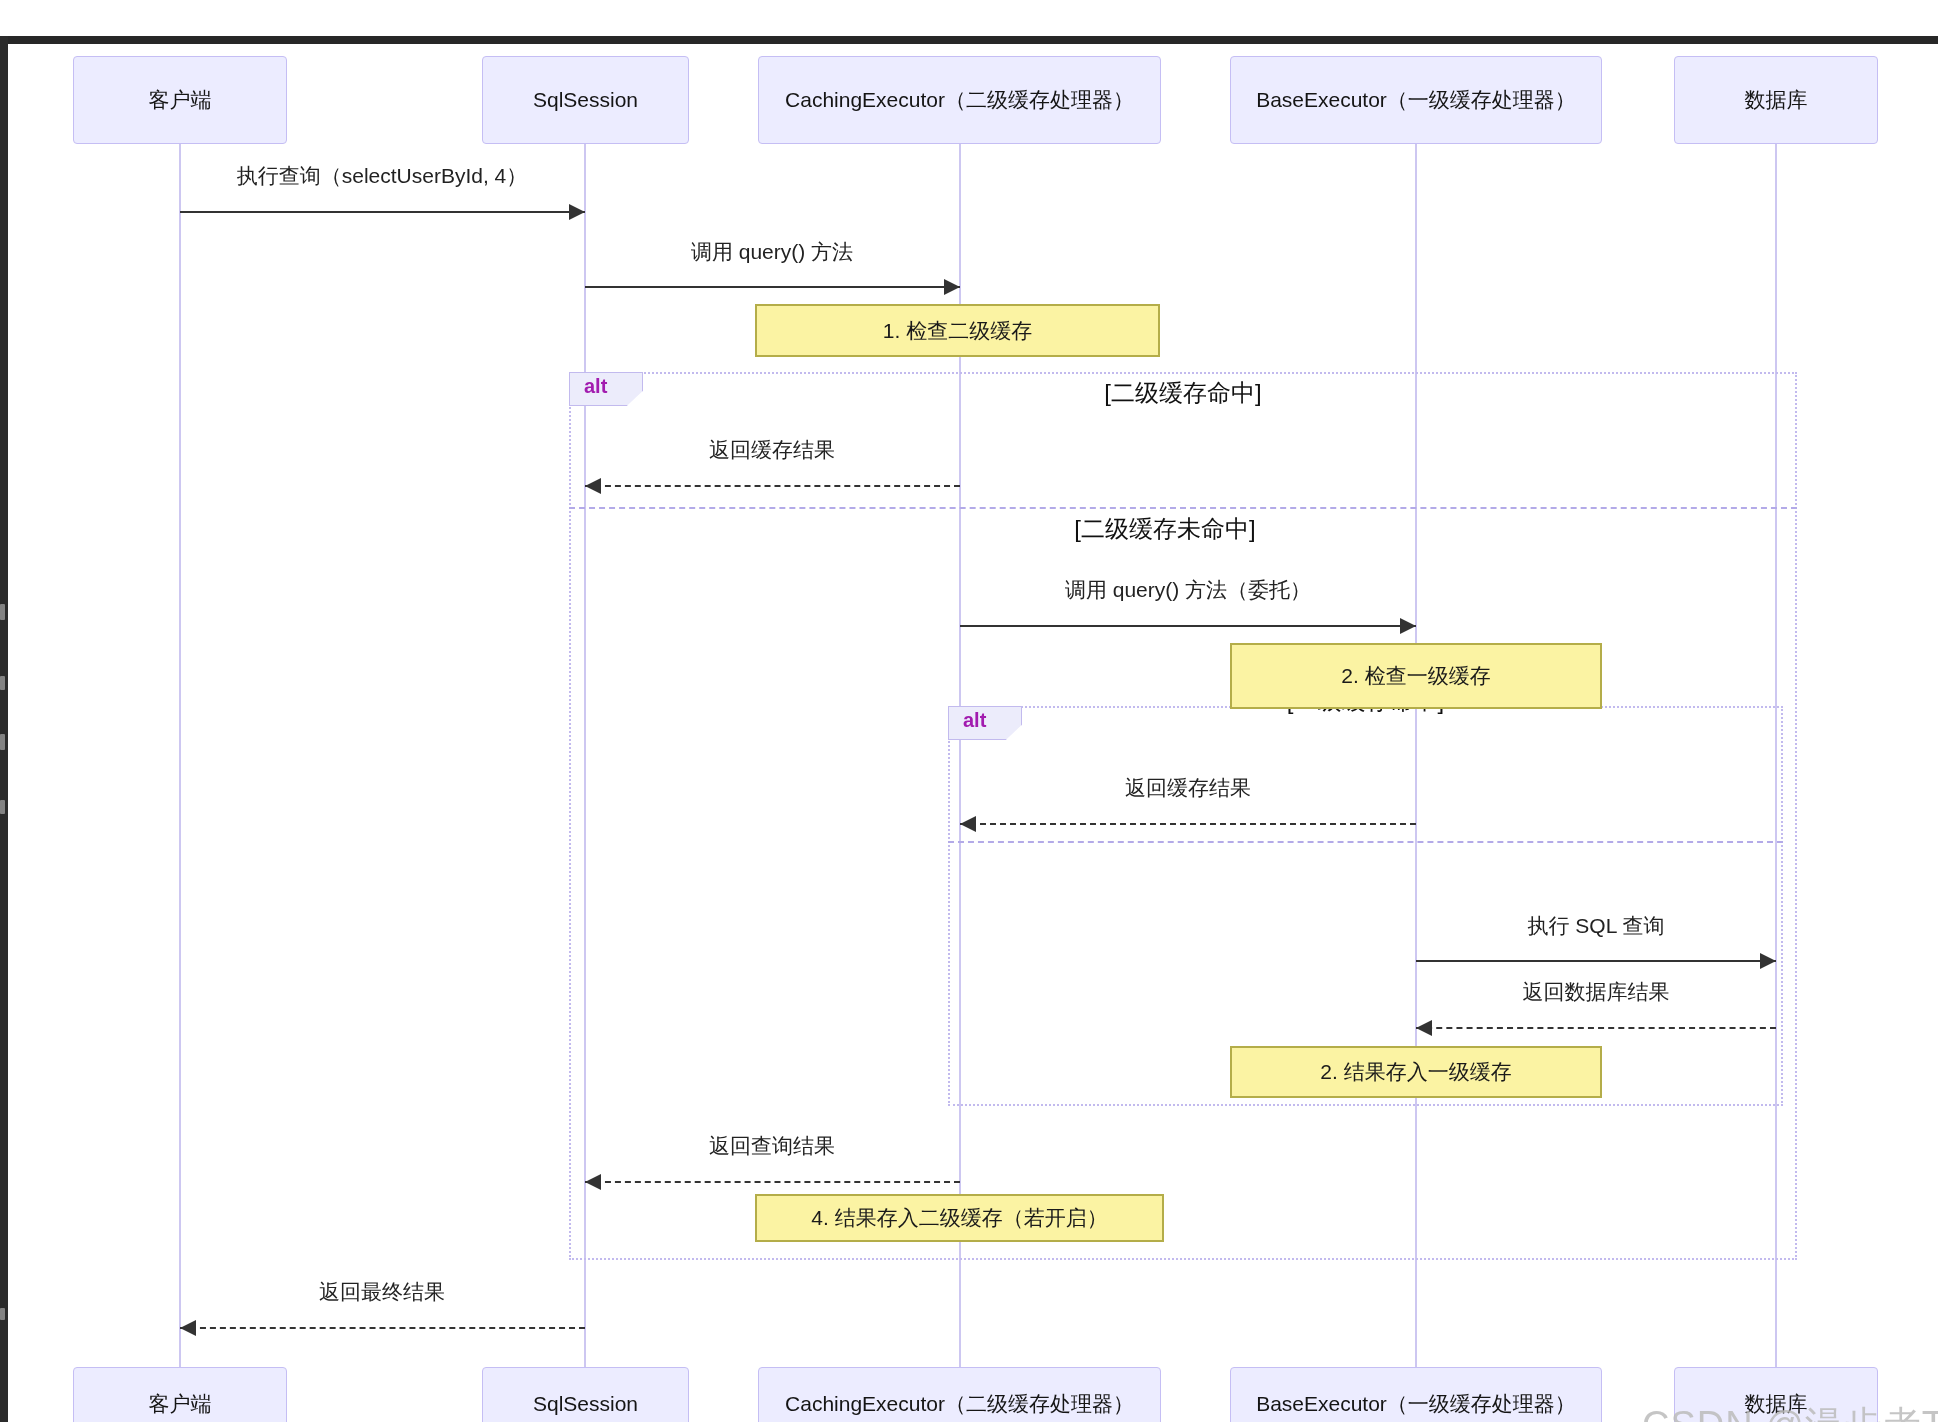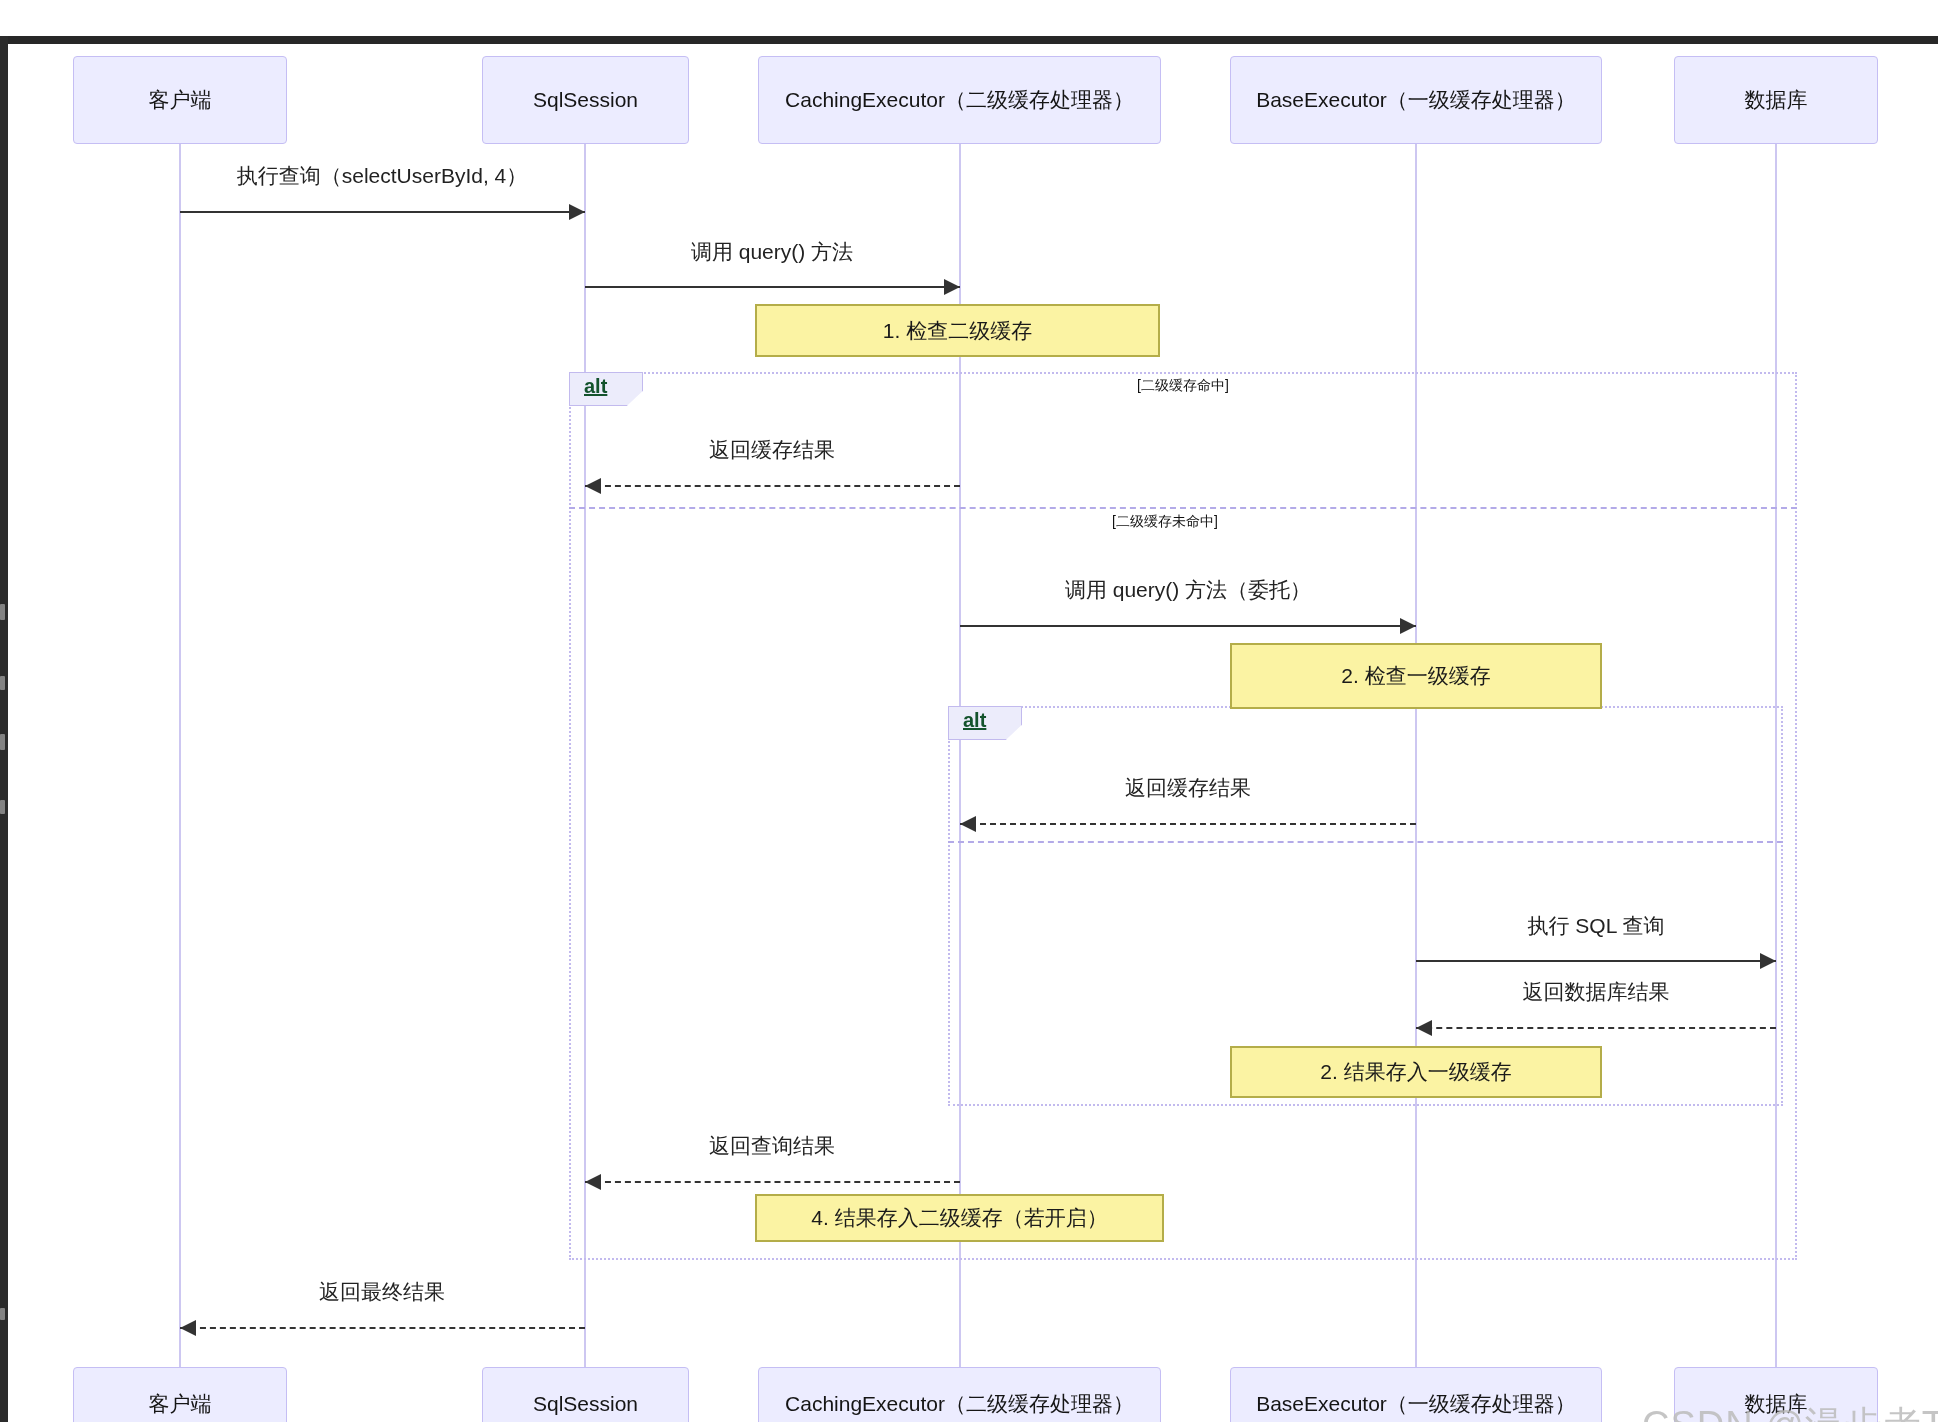--- a/index.html
+++ b/index.html
@@ -29,22 +29,22 @@
   .ah-r{border-top:8px solid transparent;border-bottom:8px solid transparent;border-left:16px solid #333;}
   .ah-l{border-top:8px solid transparent;border-bottom:8px solid transparent;border-right:16px solid #333;}
 
   .note{position:absolute;background:#fbf3a3;border:2px solid #b4ad49;display:flex;align-items:center;
         justify-content:center;font-size:21px;color:#1a1a1a;z-index:8;box-sizing:border-box;}
 
   .altbox{position:absolute;border:2px dotted #c2baee;z-index:4;box-sizing:border-box;}
   .alt-label{position:absolute;background:#ececfb;border:1px solid #c2baee;
              clip-path:polygon(0 0,100% 0,100% 55%,78% 100%,0 100%);
              display:flex;align-items:center;padding:0 0 5px 14px;font-size:20px;font-weight:700;
-             color:#14532d;z-index:7;box-sizing:border-box;text-decoration:underline;}
-  .cond{position:absolute;text-align:center;font-size:14px;color:#111;z-index:6;font-weight:500;}
+             color:#a21caf;z-index:7;box-sizing:border-box;}
+  .cond{position:absolute;text-align:center;font-size:24px;color:#111;z-index:6;font-weight:500;}
   .divider{position:absolute;border-top:2px dashed #b3aae8;z-index:4;height:0;}
 
   .watermark{position:absolute;left:1642px;top:1364px;font-size:38px;color:#bcbcbc;opacity:.85;
              z-index:20;letter-spacing:1px;white-space:nowrap;}
 </style>
 </head>
 <body>
 
 <div class="stage">
 

